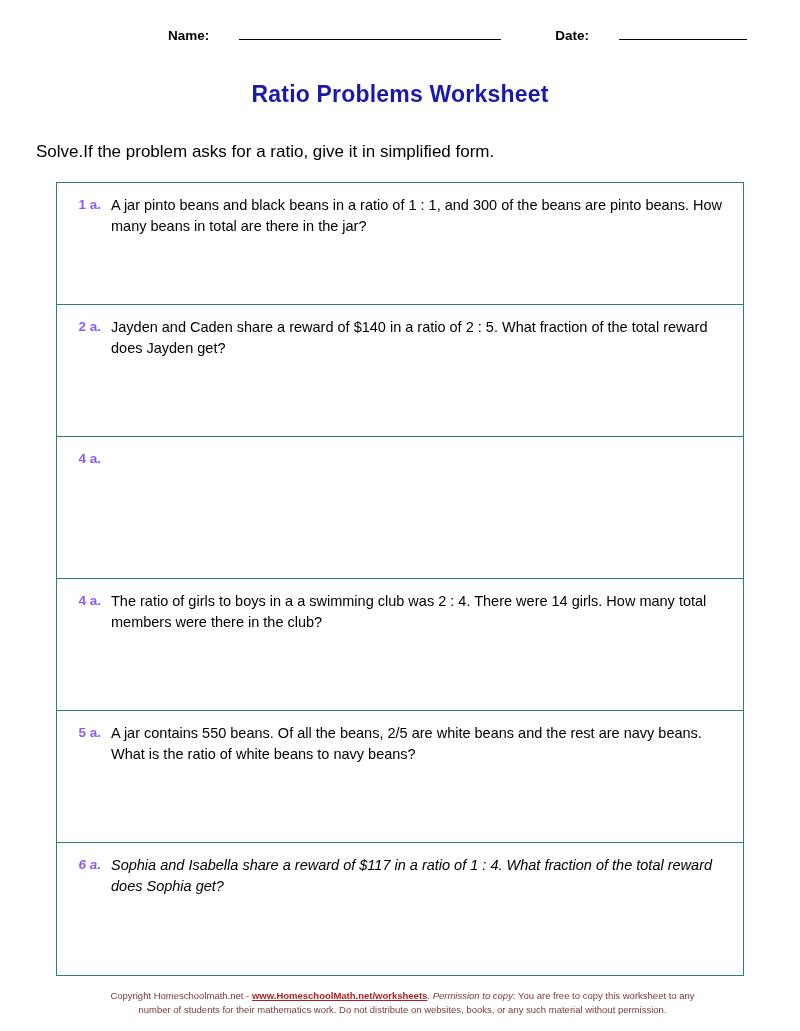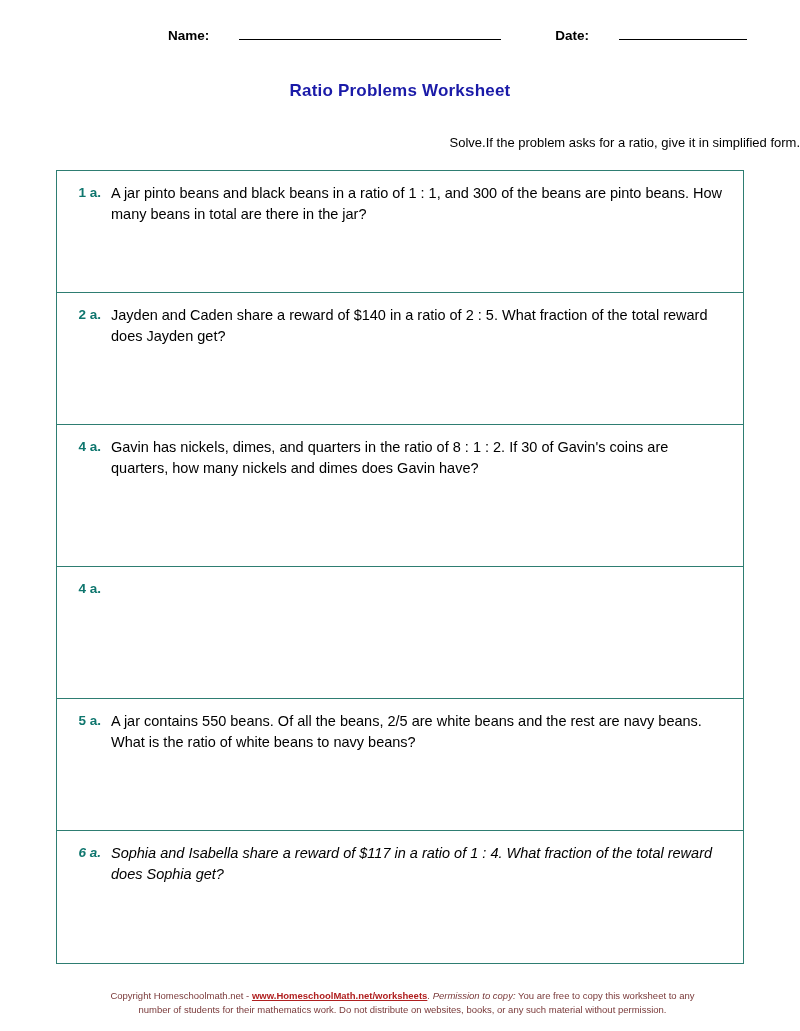--- a/index.html
+++ b/index.html
@@ -43,51 +43,50 @@
     height: 11px;
   }
   .name-rule { width: 262px; margin-left: 4px; }
   .date-rule { width: 128px; margin-left: 4px; }
   .date-label { margin-left: 28px; }
 
   
   .title {
     text-align: center;
     color: #1a1aa8;
-    font-size: 17px;
+    font-size: 23px;
     font-weight: bold;
     margin-top: 38px;
     letter-spacing: .2px;
   }
 
   
   .instructions {
-    margin: 34px 0 0 47px;
-    font-size: 13px;
+    margin: 34px 0 0 36px;
+    font-size: 17px;
     color: #000;
-    text-align: right;
   }
 
   
   .problems {
     margin: 20px 0 0 56px;
     width: 688px;
     border: 1px solid #2e7d72;
     box-sizing: border-box;
   }
   .problem {
     display: flex;
     align-items: flex-start;
     box-sizing: border-box;
     border-bottom: 1px solid #2e7d72;
     padding: 12px 10px 12px 12px;
   }
   .problem:last-child { border-bottom: none; font-style: italic; }
   .problem .num {
-    color: #0f766e;
+    color: #8b5cf6;
     font-weight: bold;
     font-size: 13.5px;
     width: 42px;
     flex: 0 0 42px;
     text-align: right;
     padding-right: 10px;
     box-sizing: border-box;
     line-height: 1.45;
   }
   .problem .text {
@@ -142,25 +141,25 @@
       <div class="text">A jar pinto beans and black beans in a ratio of 1 : 1, and 300 of the beans are pinto beans. How many beans in total are there in the jar?</div>
     </div>
 
     <div class="problem" style="min-height:132px">
       <div class="num">2 a.</div>
       <div class="text">Jayden and Caden share a reward of $140 in a ratio of 2 : 5. What fraction of the total reward does Jayden get?</div>
     </div>
 
     <div class="problem" style="min-height:142px">
       <div class="num">4 a.</div>
-      <div class="text">Gavin has nickels, dimes, and quarters in the ratio of 8 : 1 : 2. If 30 of Gavin's coins are quarters, how many nickels and dimes does Gavin have?</div>
     </div>
 
     <div class="problem" style="min-height:132px">
       <div class="num">4 a.</div>
+      <div class="text">The ratio of girls to boys in a a swimming club was 2 : 4. There were 14 girls. How many total members were there in the club?</div>
     </div>
 
     <div class="problem" style="min-height:132px">
       <div class="num">5 a.</div>
       <div class="text">A jar contains 550 beans. Of all the beans, 2/5 are white beans and the rest are navy beans. What is the ratio of white beans to navy beans?</div>
     </div>
 
     <div class="problem" style="min-height:132px">
       <div class="num">6 a.</div>
       <div class="text">Sophia and Isabella share a reward of $117 in a ratio of 1 : 4. What fraction of the total reward does Sophia get?</div>

